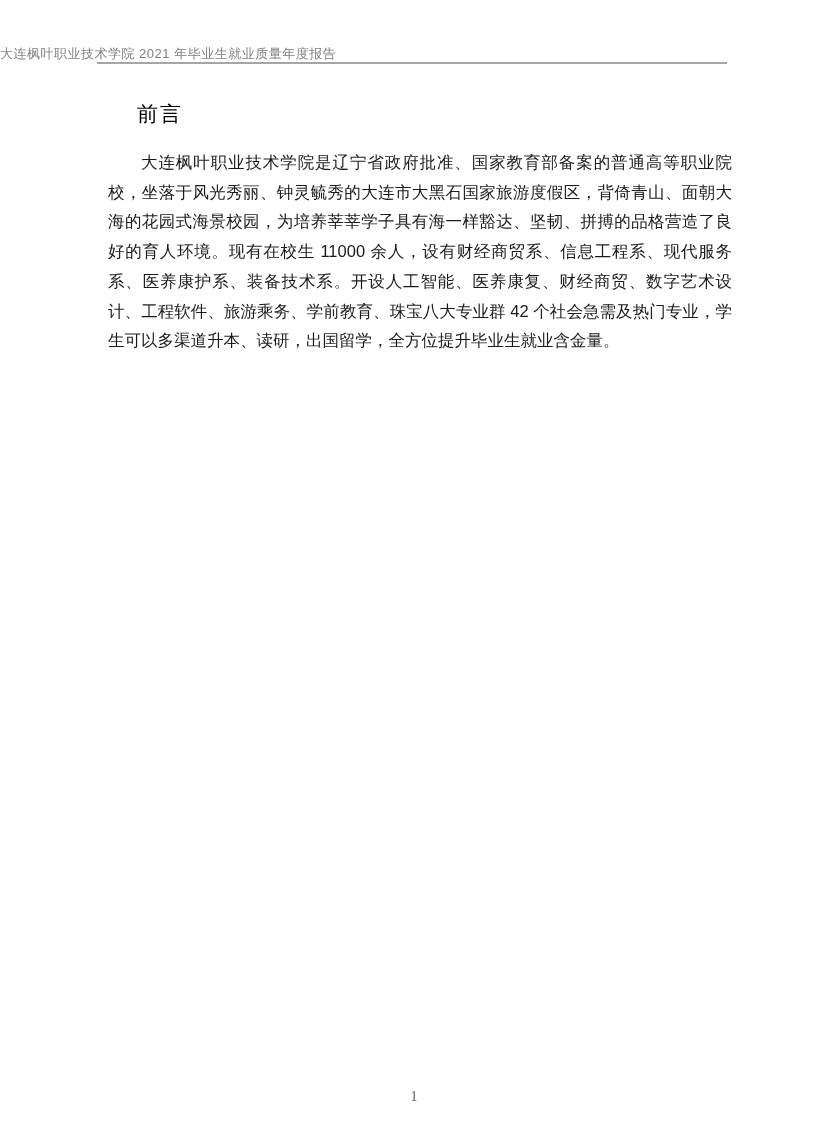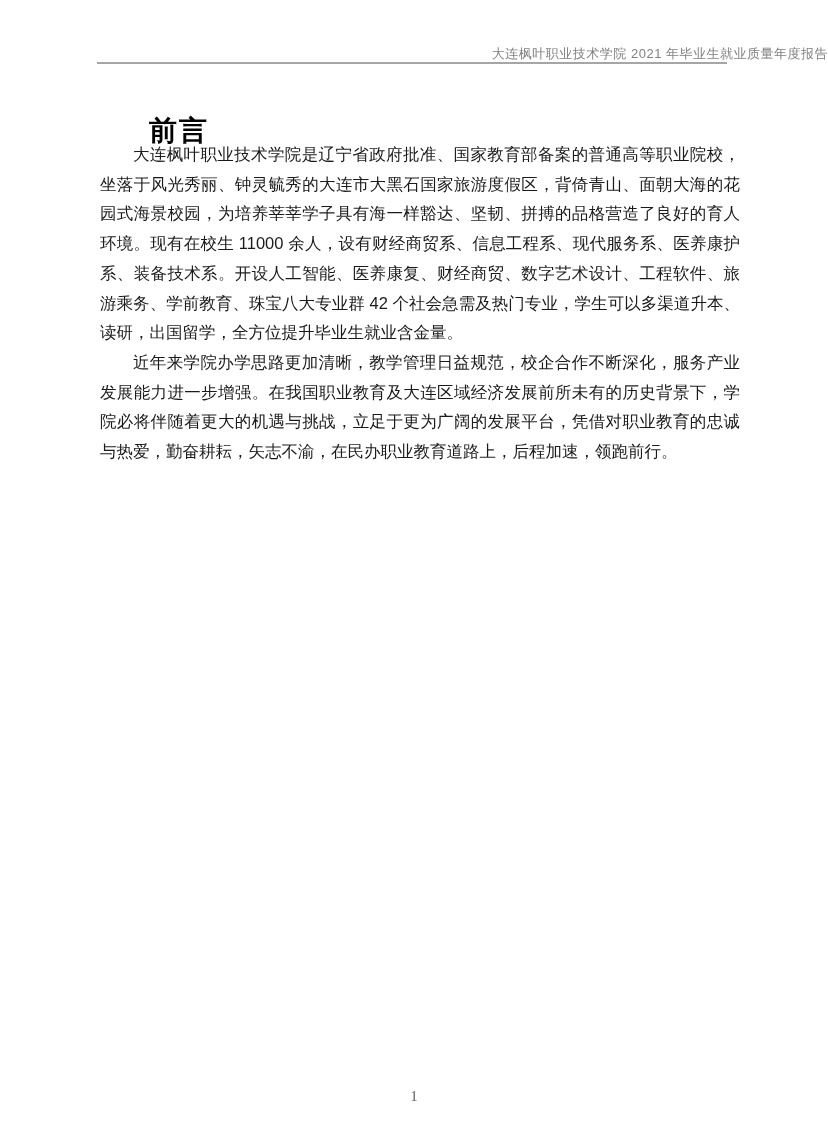--- a/index.html
+++ b/index.html
@@ -14,56 +14,56 @@
       background: #ffffff;
       font-family: "Liberation Sans", "DejaVu Sans", sans-serif;
       color: #1a1a1a;
       overflow: hidden;
     }
     .header-title {
       position: absolute;
       top: 46px;
       left: 0;
       right: 0;
-      text-align: right;
+      text-align: left;
       font-size: 13px;
       line-height: 16px;
       color: #808080;
       letter-spacing: 0.5px;
     }
     .header-rule {
       position: absolute;
       top: 62px;
       left: 97px;
       width: 630px;
       height: 2px;
       background: #a6a6a6;
     }
     .section-heading {
       position: absolute;
       top: 96px;
       left: 133px;
-      margin: 16px;
-      font-size: 28px;
-      font-weight: bold;
+      margin: 4px;
+      font-size: 21px;
+      font-weight: normal;
       color: #000000;
       letter-spacing: 2px;
     }
     .body-text {
       position: absolute;
       top: 140px;
       left: 100px;
       width: 640px;
       font-size: 16.5px;
       line-height: 29.7px;
       text-align: justify;
       color: #1a1a1a;
     }
     .body-text p {
-      margin: 0;
+      margin: 8px;
       padding: 0;
       text-indent: 2em;
     }
     .page-number {
       position: absolute;
       top: 1089px;
       left: 0;
       right: 0;
       text-align: center;
       font-size: 14px;
@@ -77,18 +77,17 @@
 <div class="page">
 
   <div class="header-title">大连枫叶职业技术学院 2021 年毕业生就业质量年度报告</div>
 
   <div class="header-rule"></div>
 
   <h1 class="section-heading">前言</h1>
 
   <div class="body-text">
     <p>大连枫叶职业技术学院是辽宁省政府批准、国家教育部备案的普通高等职业院校，坐落于风光秀丽、钟灵毓秀的大连市大黑石国家旅游度假区，背倚青山、面朝大海的花园式海景校园，为培养莘莘学子具有海一样豁达、坚韧、拼搏的品格营造了良好的育人环境。现有在校生 11000 余人，设有财经商贸系、信息工程系、现代服务系、医养康护系、装备技术系。开设人工智能、医养康复、财经商贸、数字艺术设计、工程软件、旅游乘务、学前教育、珠宝八大专业群 42 个社会急需及热门专业，学生可以多渠道升本、读研，出国留学，全方位提升毕业生就业含金量。</p>
-    <p>近年来学院办学思路更加清晰，教学管理日益规范，校企合作不断深化，服务产业发展能力进一步增强。在我国职业教育及大连区域经济发展前所未有的历史背景下，学院必将伴随着更大的机遇与挑战，立足于更为广阔的发展平台，凭借对职业教育的忠诚与热爱，勤奋耕耘，矢志不渝，在民办职业教育道路上，后程加速，领跑前行。</p>
   </div>
 
   <div class="page-number">1</div>
 
 </div>
 
 </body></html>

